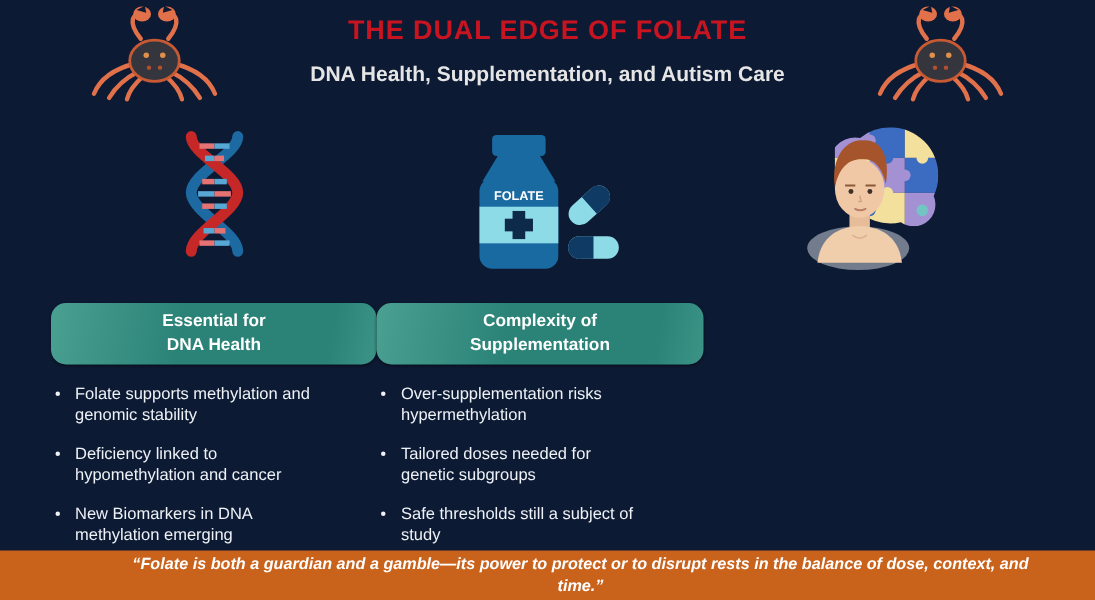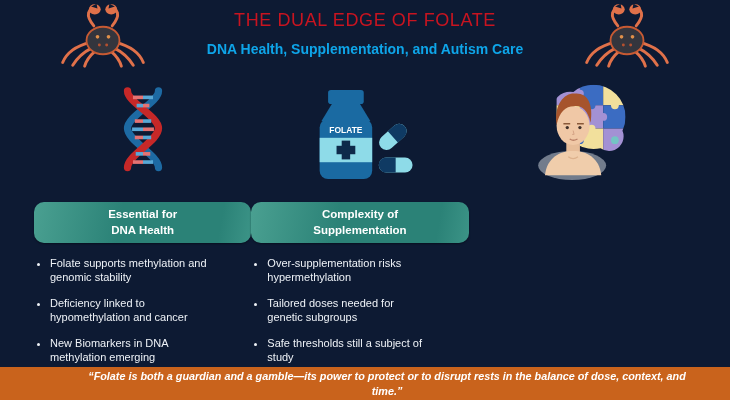--- a/index.html
+++ b/index.html
@@ -3,22 +3,22 @@
 <meta charset="utf-8">
 <style>
   html,body{margin:0;padding:0;}
   .poster{
     position:relative;width:730px;height:400px;overflow:hidden;
     background:#0d1a33;
     font-family:"Liberation Sans", sans-serif;
   }
   
   .header{position:absolute;top:0;left:0;right:0;text-align:center;padding-top:10px;}
-  .title{color:#c81420;font-size:18px;font-weight:normal;letter-spacing:.6px;}
-  .subtitle{color:#0ea5e9;font-size:14px;font-weight:bold;margin-top:10px;}
+  .title{color:#c81420;font-size:18px;font-weight:bold;letter-spacing:.6px;}
+  .subtitle{color:#e5e5e5;font-size:14px;font-weight:bold;margin-top:10px;}
   .crab{position:absolute;top:2px;width:94px;height:66px;}
   .crab.left{left:56px;}
   .crab.right{right:56px;}
   
   .columns{position:absolute;top:76px;left:34px;right:44px;display:flex;}
   .column{flex:1;display:flex;flex-direction:column;}
   .icon-wrap{height:106px;display:flex;align-items:flex-end;justify-content:center;}
   .badge{
     margin-top:20px;min-width:106px;padding:5px 12px;border-radius:10px;
     background:linear-gradient(100deg,#4aa091 0%,#2b8277 40%,#2b8277 85%,#3c9487 100%);

